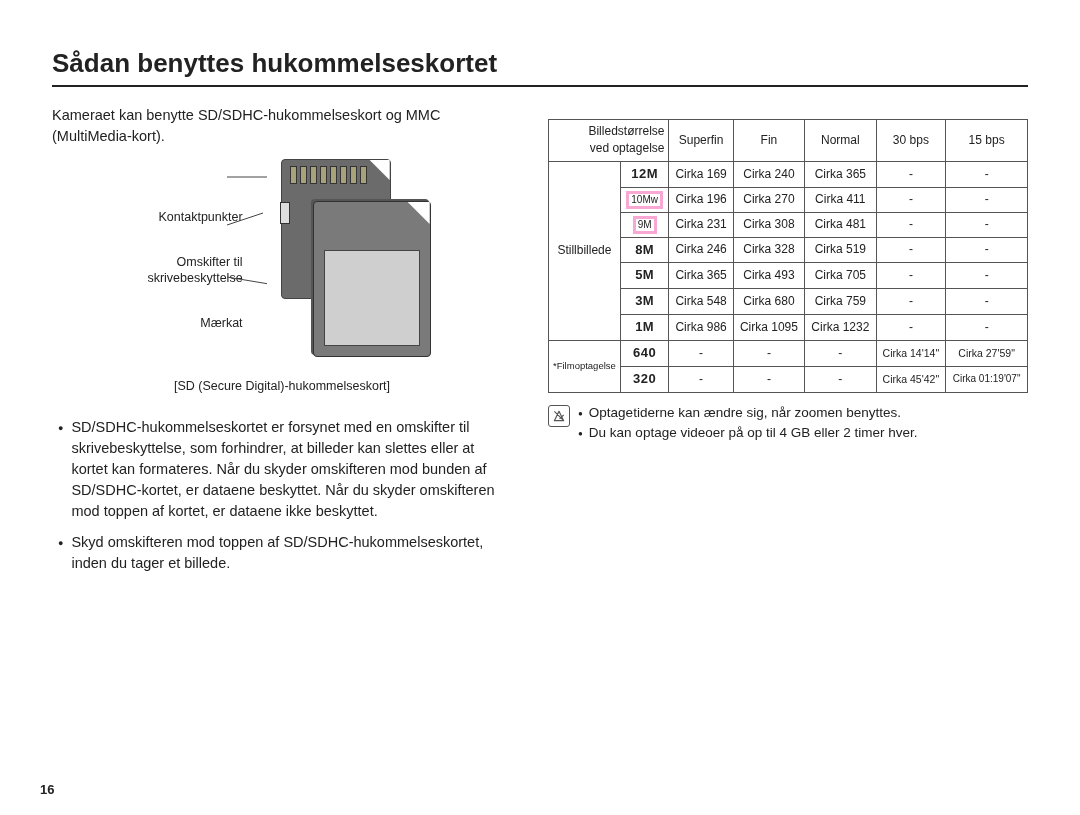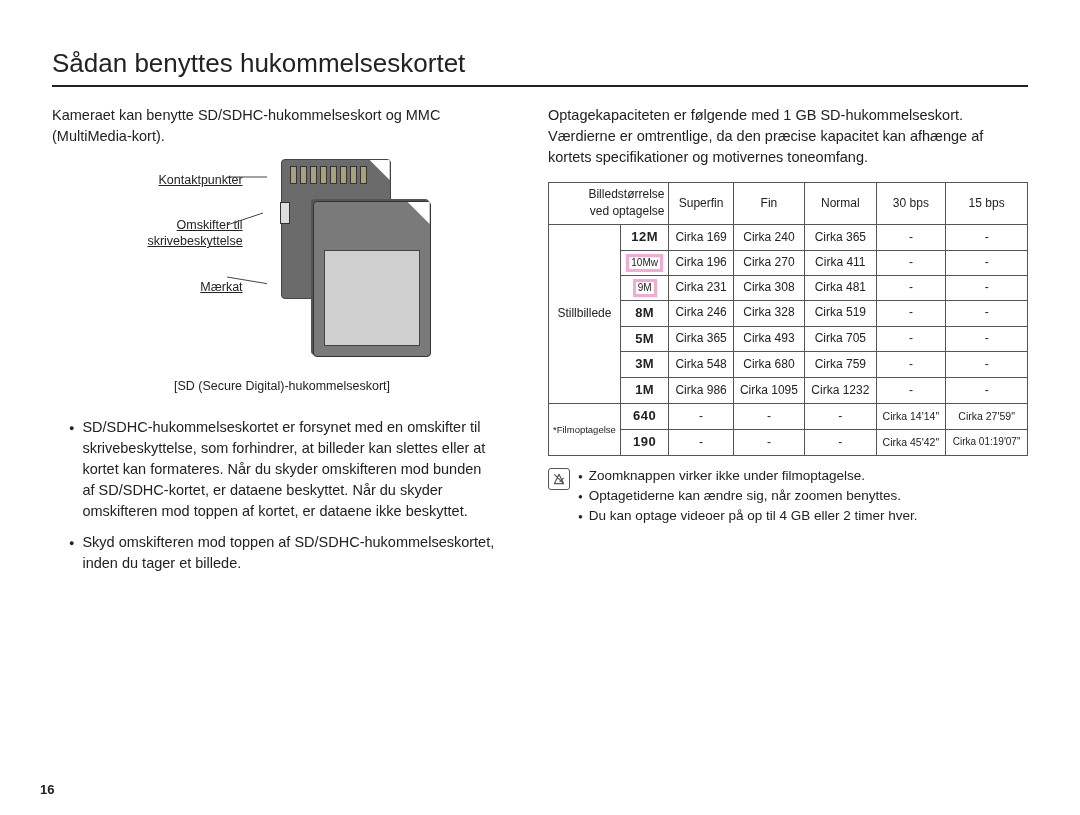--- a/index.html
+++ b/index.html
@@ -7,51 +7,50 @@
     width: 1080px;
     height: 815px;
     background: #fff;
     font-family: Arial, Helvetica, sans-serif;
     color: #222;
     padding: 48px 52px 20px 52px;
     position: relative;
   }
   .title {
     font-size: 26px;
-    font-weight: normal;
+    font-weight: bold;
     border-bottom: 2px solid #222;
     padding-bottom: 6px;
     margin-bottom: 18px;
   }
   .cols {
     display: flex;
     gap: 36px;
   }
   .col-left { flex: 0 0 460px; font-size: 14.5px; line-height: 1.45; }
   .col-right { flex: 1; font-size: 14.5px; line-height: 1.45; }
   .intro { margin-bottom: 12px; }
   .diagram-wrap {
     display:flex;
     gap:24px;
-    align-items:flex-start;
+    align-items:center;
     margin: 8px 0 8px 0;
     justify-content:center;
-    text-decoration:underline;
   }
   .diagram-labels {
     font-size: 12.5px;
     text-align: right;
     display:flex;
     flex-direction:column;
     gap: 28px;
     padding-top: 12px;
   }
   .diagram-labels .wp { line-height:1.3; }
   .caption { font-size:12.5px; text-align:center; margin: 6px 0 22px 0;}
-  ul.bullets { list-style: none; padding:0; margin:17px;}
+  ul.bullets { list-style: none; padding:0; margin:6px;}
   ul.bullets > li { display:flex; gap:8px; margin-bottom:10px;}
   ul.bullets > li::before { content:"●"; font-size:9px; margin-top:5px;}
   .bullet-body { flex:1; }
   table.cap {
     border-collapse: collapse;
     width: 100%;
     font-size: 12px;
     margin: 14px 0 10px 0;
   }
   table.cap th, table.cap td {
@@ -169,21 +168,20 @@
       <li>
           <span class="bullet-body">SD/SDHC-hukommelseskortet er forsynet med en omskifter til skrivebeskyttelse, som forhindrer, at billeder kan slettes eller at kortet kan formateres. Når du skyder omskifteren mod bunden af SD/SDHC-kortet, er dataene beskyttet. Når du skyder omskifteren mod toppen af kortet, er dataene ikke beskyttet.</span>
         </li>
       <li>
           <span class="bullet-body">Skyd omskifteren mod toppen af SD/SDHC-hukommelseskortet, inden du tager et billede.</span>
         </li>
     </ul>
   </div>
 
   <div class="col-right">
-    <p>Optagekapaciteten er følgende med 1 GB SD-hukommelseskort. Værdierne er omtrentlige, da den præcise kapacitet kan afhænge af kortets specifikationer og motivernes toneomfang.</p>
 
     <table class="cap">
       <tbody>
           <tr>
         <th colspan="2" style="text-align:right;padding-left:6px;">
           <span>Billedstørrelse</span><br>
           <span>ved optagelse</span>
         </th>
         <th>Superfin</th>
         <th>Fin</th>
@@ -253,41 +251,38 @@
       <tr>
         <td rowspan="2" style="font-size:9.5px;">*Filmoptagelse</td>
         <td class="iconcell">640</td>
         <td>-</td>
         <td>-</td>
         <td>-</td>
         <td style="font-size:10.5px;">Cirka 14'14"</td>
         <td style="font-size:10.5px;">Cirka 27'59"</td>
       </tr>
       <tr>
-        <td class="iconcell">190</td>
+        <td class="iconcell">320</td>
         <td>-</td>
         <td>-</td>
         <td>-</td>
         <td style="font-size:10.5px;">Cirka 45'42"</td>
         <td style="font-size:10px;">Cirka 01:19'07"</td>
       </tr>
     </tbody>
       </table>
 
     <div class="note-block">
       <div class="note-icon">
         <svg viewBox="0 0 24 24" fill="none" stroke="#555" stroke-width="2">
           <path d="M4 4l16 16M4 20h16L12 4 4 20z" stroke-linejoin="round"></path>
           <path d="M13 17l7-7"></path>
         </svg>
       </div>
       <ul class="note-list">
-        <li>
-            <span>Zoomknappen virker ikke under filmoptagelse.</span>
-          </li>
         <li>
             <span>Optagetiderne kan ændre sig, når zoomen benyttes.</span>
           </li>
         <li>
             <span>Du kan optage videoer på op til 4 GB eller 2 timer hver.</span>
           </li>
       </ul>
     </div>
   </div>
 </div>

